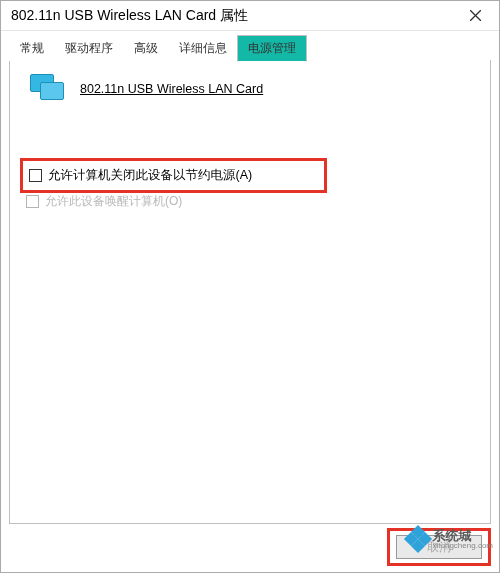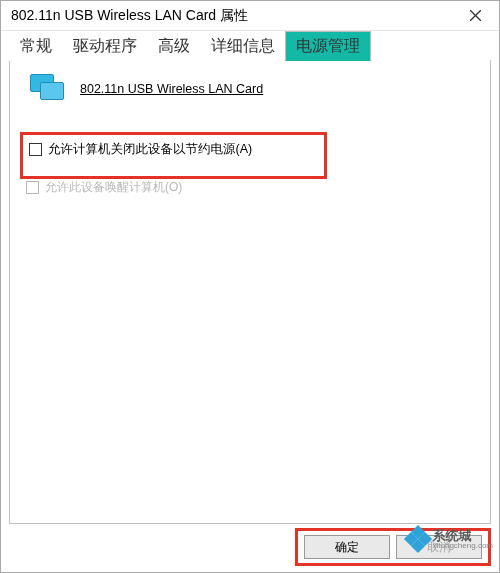--- a/index.html
+++ b/index.html
@@ -58,21 +58,21 @@
     z-index:0;
   }
   .tab {
     padding: 4px 10px 4px 10px;
     border: 1px solid transparent;
     border-bottom: none;
     position: relative;
     z-index:1;
     background:#f7f7f7;
     margin-right:0;
-    font-size:16px;
+    font-size:12px;
     color:#333;
     cursor: default;
   }
   .tab + .tab { margin-left:-1px; }
   .tab.active {
     background:#14b8a6;
     border-color:#bfbfbf;
     border-bottom:1px solid #fff;
     bottom:-1px;
     z-index:2;
@@ -103,25 +103,26 @@
     position:absolute; width:24px; height:18px;
     background:#34b7e3;
     border:1px solid #1d8fb8;
     border-radius:2px;
   }
   .device-icon .m1 { left:0; top:0; }
   .device-icon .m2 { left:10px; top:8px; background:#5cc7ec; }
   .device-name { font-size:12.5px; color:#000; }
   .highlight-box {
     border:3px solid #e53227;
-    padding:6px 72px 18px 6px;
+    padding:6px 72px 6px 6px;
     display:inline-flex;
     align-items:center;
     gap:6px;
     margin-left: -4px;
+    margin-top: 26px;
   }
   .cb-wrap {
     display:flex; align-items:center; gap:6px;
     font-size:12.5px;
   }
   .cb {
     width:13px; height:13px;
     border:1px solid #333;
     background:#fff;
     display:inline-block;
@@ -227,21 +228,20 @@
 
     <div class="second-cb">
       <span class="cb disabled"></span>
       <span>允许此设备唤醒计算机(O)</span>
     </div>
 
   </div>
 
   <div class="footer">
     <div class="highlight-footer">
-      <div class="btn">确定</div>
       <div class="btn cancel">取消</div>
     </div>
   </div>
 
   <div class="watermark">
     <div class="wm-diamond">
       <span class="d1"></span>
         <span class="d2"></span>
         <span class="d3"></span>
         <span class="d4"></span>

